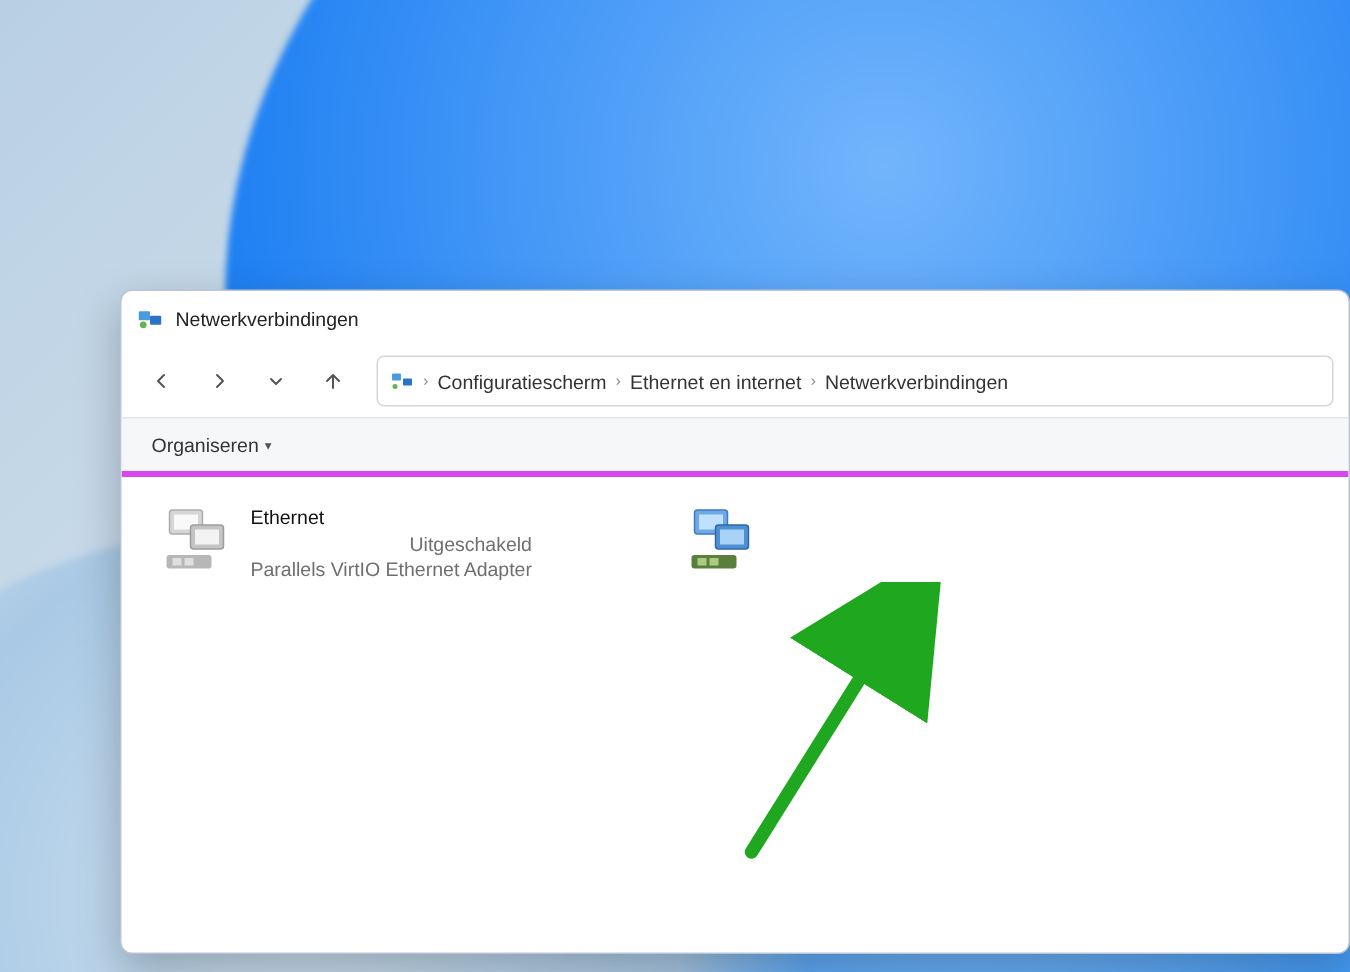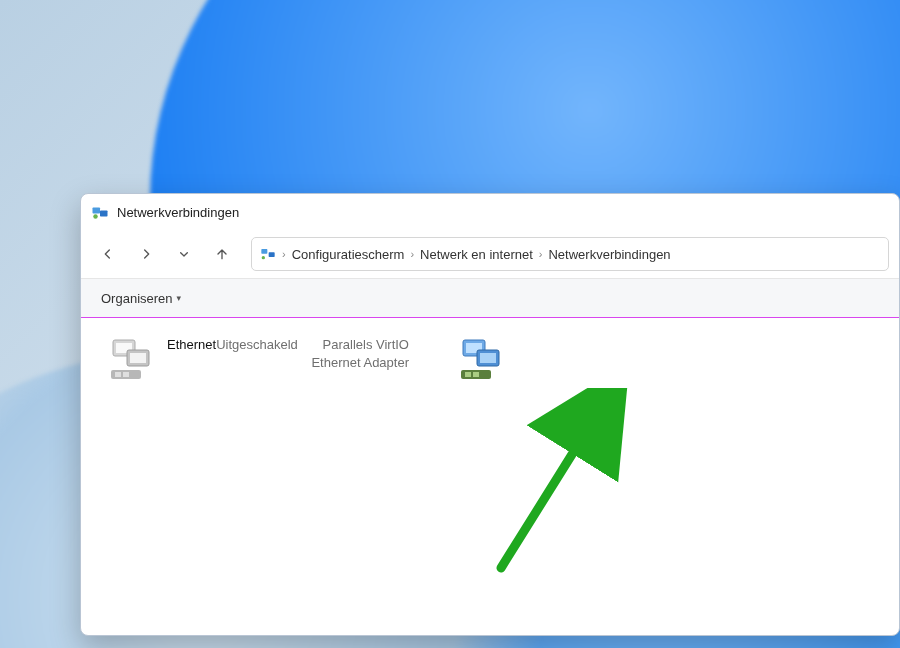--- a/index.html
+++ b/index.html
@@ -70,21 +70,21 @@
     gap: 6px;
     overflow: hidden;
   }
   .crumb-sep { color: #888; font-size: 11px; }
   .crumb { white-space: nowrap; }
 
   .toolbar {
     height: 40px;
     background: #f6f7f9;
     border-top: 1px solid #e6e6e6;
-    border-bottom: 1px solid #d946ef;
+    border-bottom: 4px solid #d946ef;
     display: flex; align-items: center;
     padding: 0 14px;
     font-size: 13px;
     color: #333;
   }
   .toolbar-btn { display: flex; align-items: center; gap: 4px; padding: 4px 6px; border-radius: 3px; }
   .dropdown-caret { font-size: 9px; color: #555; }
 
   .content {
     flex: 1;
@@ -95,21 +95,21 @@
     position: relative;
   }
 
   .conn-item {
     display: flex; gap: 12px;
     width: 310px;
     padding: 4px;
     border-radius: 3px;
   }
   .conn-icon { width: 48px; height: 48px; flex-shrink: 0; }
-  .conn-text { display: flex; font-size: 13px; line-height: 1.35; }
+  .conn-text { display: flex; flex-direction: column; font-size: 13px; line-height: 1.35; }
   .conn-name { color: #111; }
   .conn-status, .conn-device { color: #6f6f6f; text-align: right; }
   .disabled .conn-icon { filter: grayscale(100%) brightness(1.05); opacity: 0.85; }
 
   .arrow-annot {
     position: absolute;
     left: 380px; top: 70px;
     pointer-events: none;
   }
 </style>
@@ -160,21 +160,21 @@
         <span>
           <svg width="16" height="16" viewBox="0 0 24 24">
               <rect x="2" y="6" width="9" height="7" rx="1" fill="#4a9be0"></rect>
               <rect x="13" y="11" width="9" height="7" rx="1" fill="#2a73c7"></rect>
               <circle cx="5" cy="19" r="2.5" fill="#67b34e"></circle>
             </svg>
         </span>
         <span class="crumb-sep">›</span>
         <span class="crumb">Configuratiescherm</span>
         <span class="crumb-sep">›</span>
-        <span class="crumb">Netwerk en internet</span>
+        <span class="crumb">Ethernet en internet</span>
         <span class="crumb-sep">›</span>
         <span class="crumb">Netwerkverbindingen</span>
       </div>
     </div>
 
     <div class="toolbar">
       <div class="toolbar-btn">
         <span>Organiseren</span>
         <span class="dropdown-caret">▾</span>
       </div>

